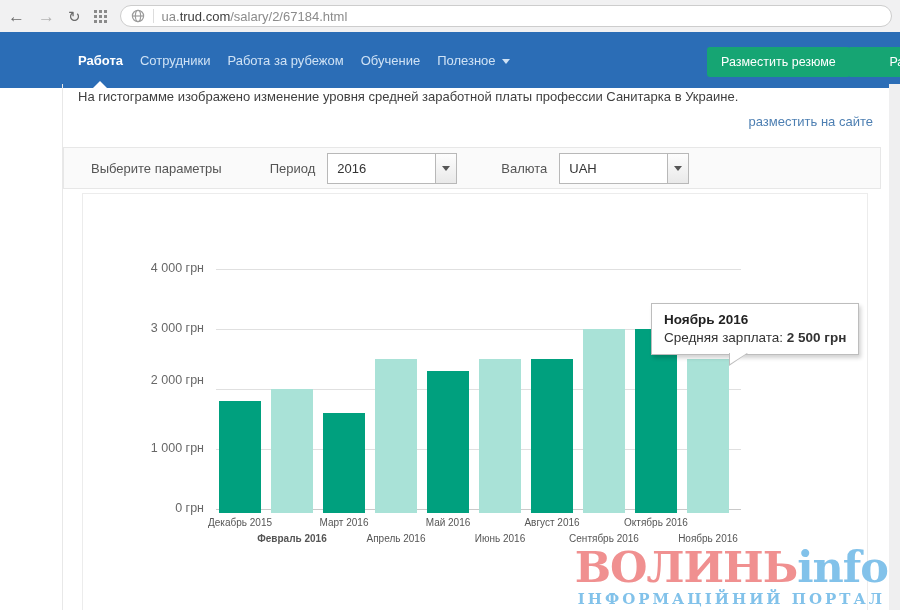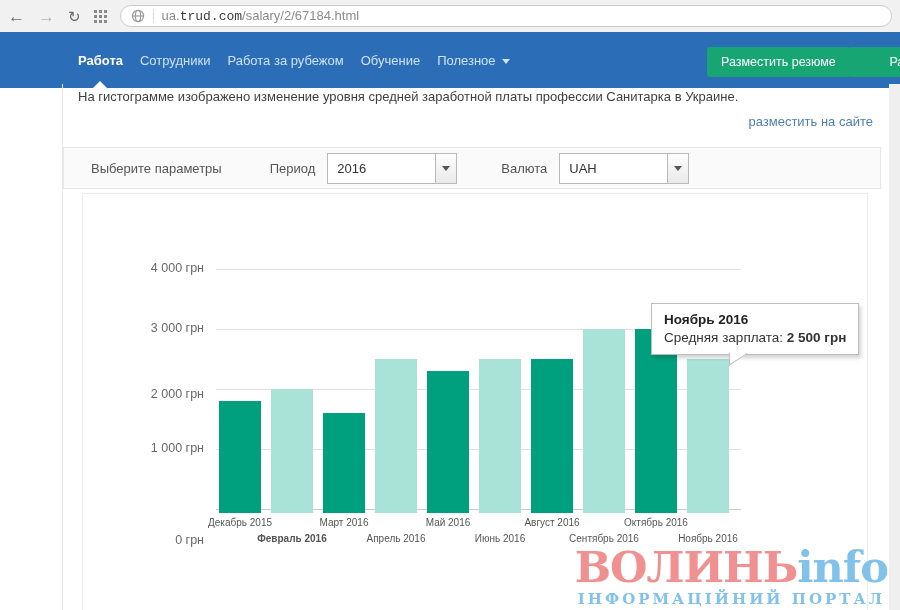--- a/index.html
+++ b/index.html
@@ -8,21 +8,21 @@
 
   
   .chrome { position:absolute; left:0; top:0; width:900px; height:32px; background:#f1f1f2;
             display:flex; align-items:center; padding:0 8px; gap:13px; }
   .chrome-icon { color:#6b6b6b; font-size:17px; line-height:1; cursor:pointer; }
   .chrome-icon.disabled { color:#b3b3b3; }
   .urlbar { flex:1; height:22px; background:#fff; border:1px solid #cdcdcd; border-radius:12px;
             display:flex; align-items:center; padding:0 10px; gap:8px; }
   .url-sep { width:1px; height:14px; background:#ddd; }
   .url-text { font-size:13px; color:#8b8b8b; white-space:nowrap; }
-  .url-text .domain { color:#3d3d3d;font-family:Liberation Mono, monospace; }
+  .url-text .domain { color:#3d3d3d; }
 
   
   .navbar { position:absolute; left:0; top:32px; width:900px; height:56px; background:#2b6db6; }
   .nav-items { position:absolute; left:78px; top:0; height:100%; display:flex; align-items:center; gap:17px; }
   .nav-item { color:#cfe2f5; font-size:13px; cursor:pointer; white-space:nowrap; }
   .nav-item.active { color:#fff; font-weight:bold; }
   .nav-caret { display:inline-block; margin-left:6px; vertical-align:middle;
                border-left:4px solid transparent; border-right:4px solid transparent; border-top:5px solid #cfe2f5; }
   .nav-pointer { position:absolute; left:93px; bottom:0; width:0; height:0;
                  border-left:7px solid transparent; border-right:7px solid transparent; border-bottom:7px solid #fff; }
@@ -154,25 +154,25 @@
     </div>
   </div>
 
   <div class="chart-card">
     <div class="chart-plot">
         <div class="gridline" style="top: 0px;"></div>
         <div class="ytick" style="top: -8px;">4 000 грн</div>
         <div class="gridline" style="top: 60px;"></div>
         <div class="ytick" style="top: 52px;">3 000 грн</div>
         <div class="gridline" style="top: 120px;"></div>
-        <div class="ytick" style="top: 118px; text-align: right;">2 000 грн</div>
+        <div class="ytick" style="top: 104px; text-align: right;">2 000 грн</div>
         <div class="gridline" style="top: 180px;"></div>
         <div class="ytick" style="top: 172px;">1 000 грн</div>
         <div class="gridline baseline" style="top: 240px;"></div>
-        <div class="ytick" style="top: 232px; margin-top: 32px;">0 грн</div>
+        <div class="ytick" style="top: 232px;">0 грн</div>
         <div class="bar bar-dark" style="left: 3px; height: 112px;"></div>
         <div class="bar bar-light" style="left: 55px; height: 124px;"></div>
         <div class="bar bar-dark" style="left: 107px; height: 100px;"></div>
         <div class="bar bar-light" style="left: 159px; height: 154px;"></div>
         <div class="bar bar-dark" style="left: 211px; height: 142px;"></div>
         <div class="bar bar-light" style="left: 263px; height: 154px;"></div>
         <div class="bar bar-dark" style="left: 315px; height: 154px;"></div>
         <div class="bar bar-light" style="left: 367px; height: 184px;"></div>
         <div class="bar bar-dark" style="left: 419px; height: 184px;"></div>
         <div class="bar bar-light" style="left: 471px; height: 154px;"></div>

